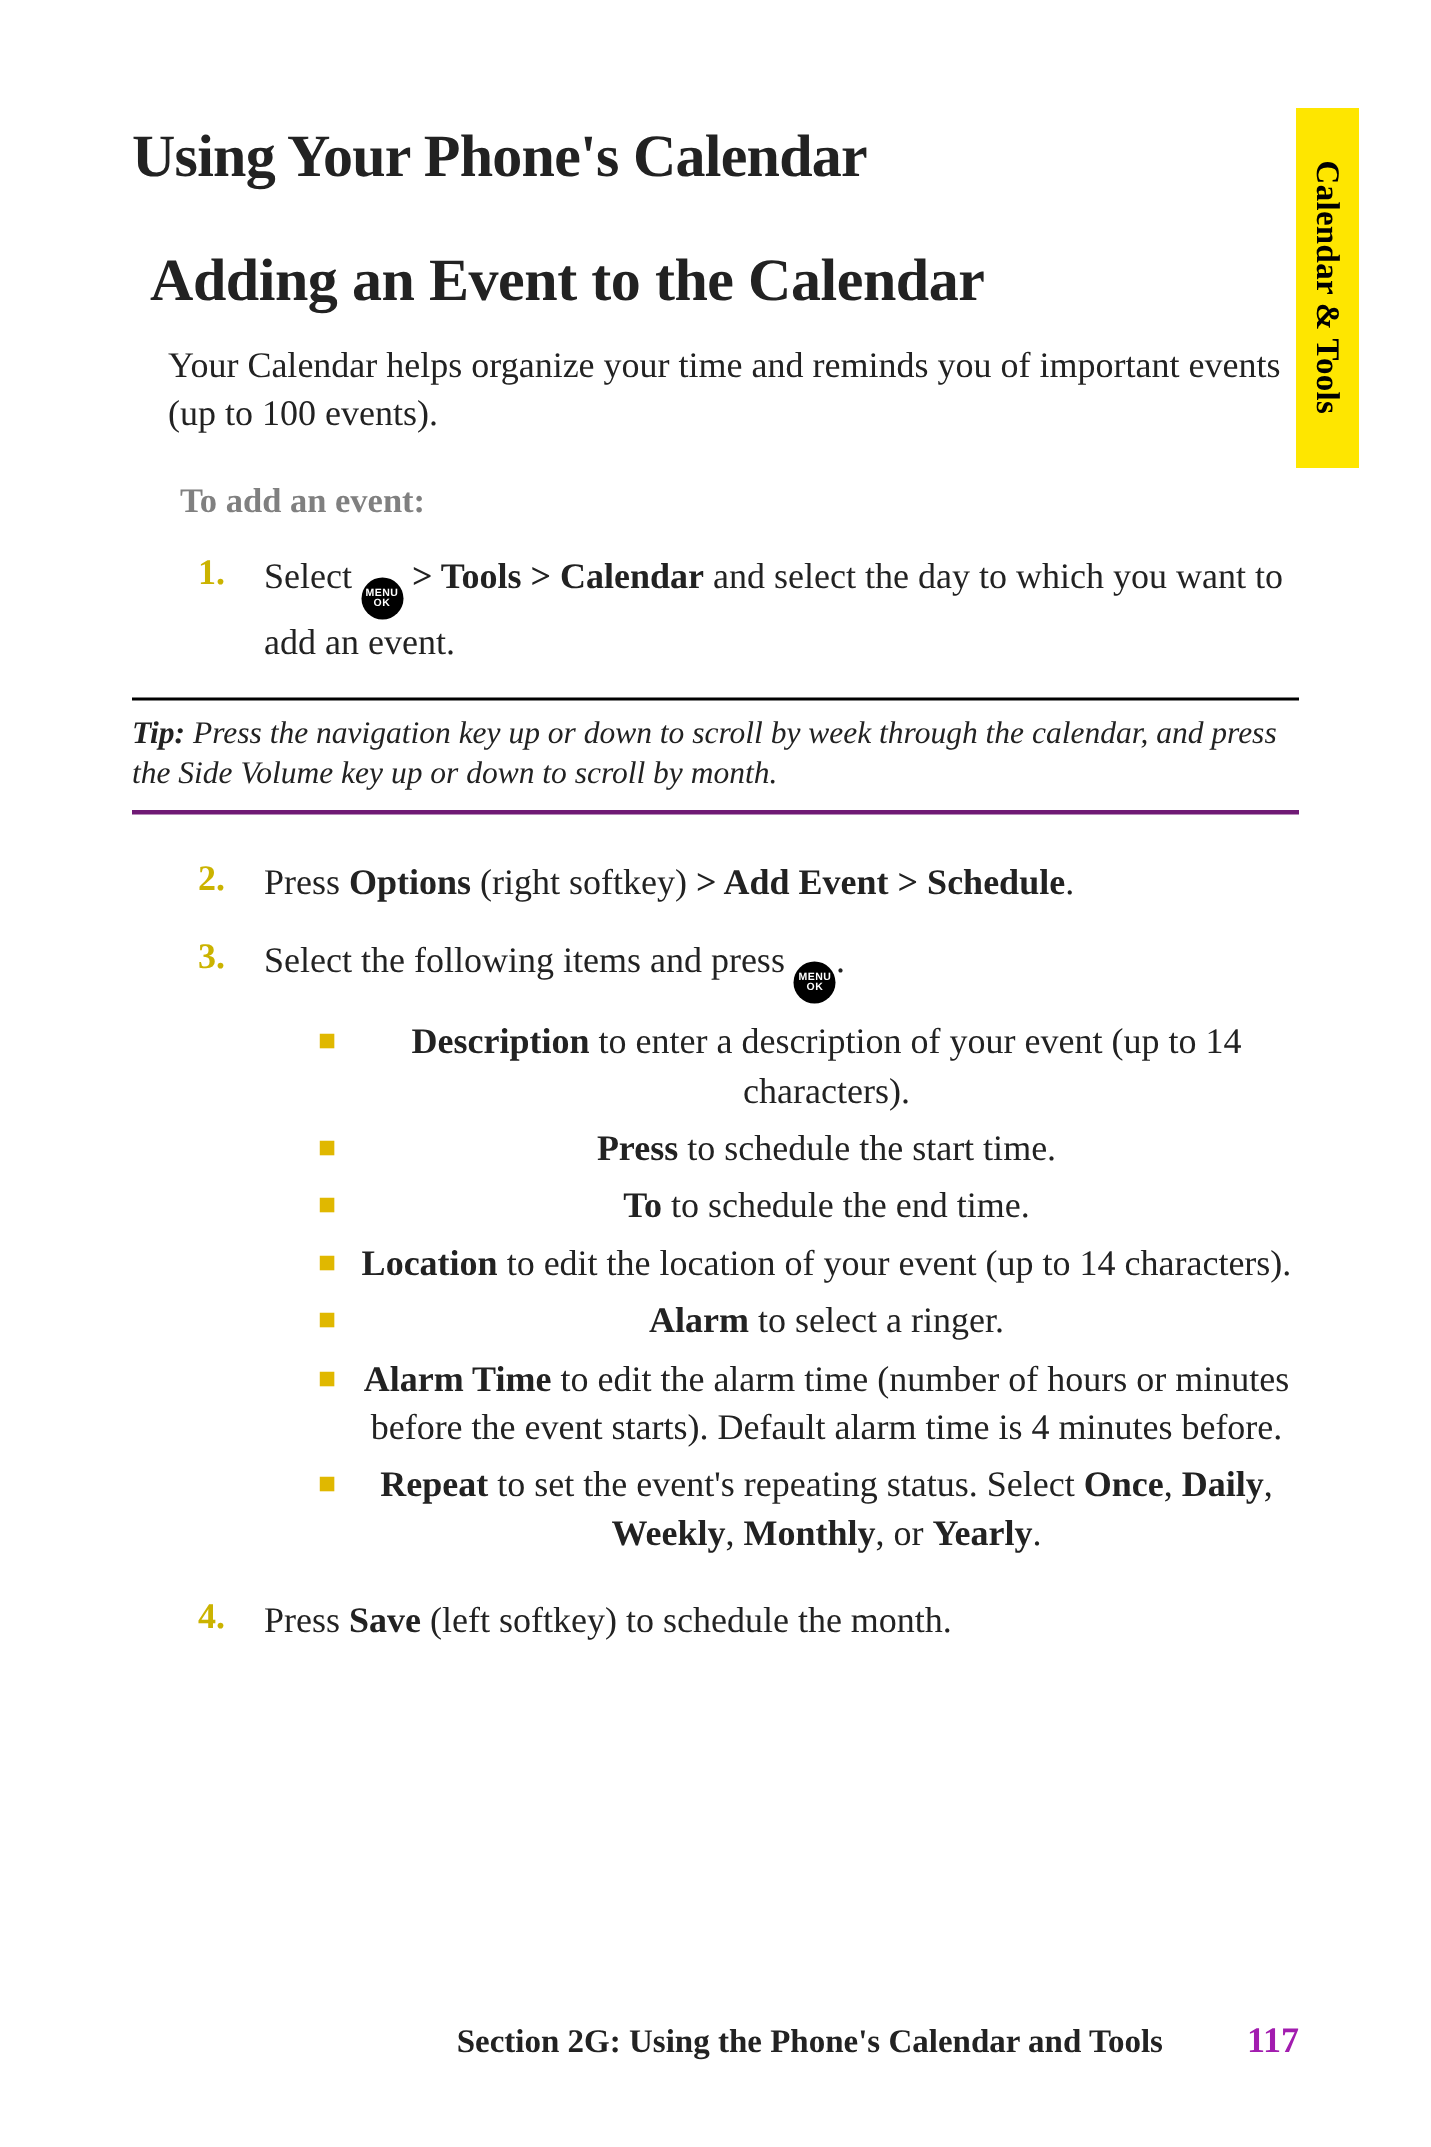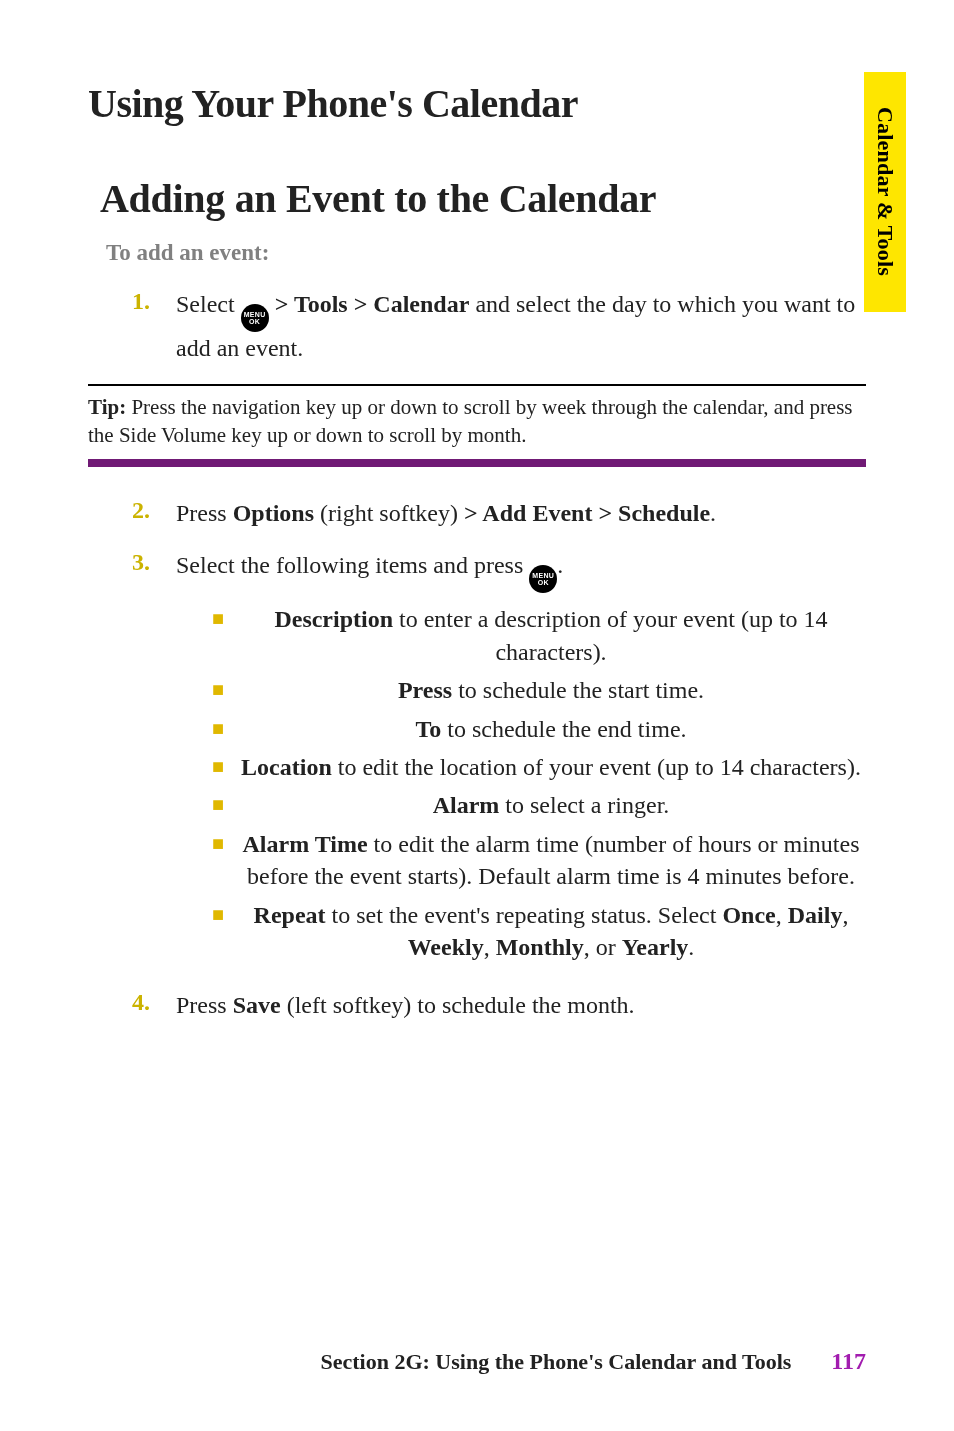--- a/index.html
+++ b/index.html
@@ -17,34 +17,34 @@
     justify-content: center;
   }
   .side-tab span {
     writing-mode: vertical-rl;
     text-orientation: mixed;
     font-weight: bold;
     font-size: 22px;
     color: #000;
     letter-spacing: 0.2px;
   }
-  h1 { font-size: 40px; font-weight: bold; margin-bottom: 48px; letter-spacing: -0.5px; }
+  h1 { font-size: 40px; font-weight: bold; margin-bottom: 36px; letter-spacing: -0.5px; }
   h2 { font-size: 40px; font-weight: bold; margin-bottom: 18px; margin-left: 12px; letter-spacing: -0.3px; }
   .intro { font-size: 24px; line-height: 1.35; margin-left: 24px; margin-bottom: 28px; }
-  .subhead { font-size: 23px; color: #808080; font-weight: bold; margin-left: 18px; margin-bottom: 22px; }
+  .subhead { font-size: 23px; color: #808080; font-weight: bold; margin-left: 32px; margin-bottom: 22px; }
   .steps { margin-left: 44px; }
   .step { display: flex; margin-bottom: 20px; }
   .step-num { color: #cbb300; font-weight: bold; font-size: 24px; width: 44px; flex-shrink: 0; }
   .step-body { font-size: 24px; line-height: 1.35; flex: 1; }
-  .tipbox { border-top: 2px solid #000; border-bottom: 8px solid #701a75; padding: 8px 0 10px 0; margin: 8px 0 30px 0; font-size: 21px; line-height: 1.3; }
+  .tipbox { border-top: 2px solid #000; border-bottom: 3px solid #701a75; padding: 8px 0 10px 0; margin: 8px 0 30px 0; font-size: 21px; line-height: 1.3; font-style: italic; }
   .bullets { margin-left: 36px; margin-top: 10px; }
   .bullet { display: flex; font-size: 24px; line-height: 1.35; margin-bottom: 6px; }
   .bullet-mark { color: #e0b800; font-size: 20px; width: 24px; flex-shrink: 0; line-height: 1.5; }
   .bullet-body { flex: 1; text-align: center; }
-  .footer { position: absolute; bottom: 56px; left: 0; right: 0; padding: 0 88px; display: flex; justify-content: flex-end; align-items: baseline; gap: 40px; }
+  .footer { position: absolute; bottom: 56px; left: 0; right: 0; padding: 0 88px; display: flex; justify-content: flex-end; align-items: baseline; gap: 56px; }
   .footer-title { font-size: 22px; font-weight: bold; }
   .footer-page { font-size: 24px; font-weight: bold; color: #a21caf; }
   b { font-weight: bold; }
   .menu-icon {
     display: inline-flex;
     align-items: center;
     justify-content: center;
     width: 28px; height: 28px;
     background: #000; color: #fff;
     border-radius: 50%;
@@ -64,20 +64,21 @@
 <div class="page">
 
   <div class="side-tab">
     <span>Calendar &amp; Tools</span>
   </div>
 
   <h1>Using Your Phone's Calendar</h1>
 
   <h2>Adding an Event to the Calendar</h2>
 
+  <p class="intro">Your Calendar helps organize your time and reminds you of important events (up to 100 events).</p>
 
   <p class="subhead">To add an event:</p>
 
   <div class="steps">
     <div class="step">
       <div class="step-num">1.</div>
       <div class="step-body">
         <span>Select </span><span class="menu-icon">
             <span class="l1">MENU</span>
             <span class="l2">OK</span>

